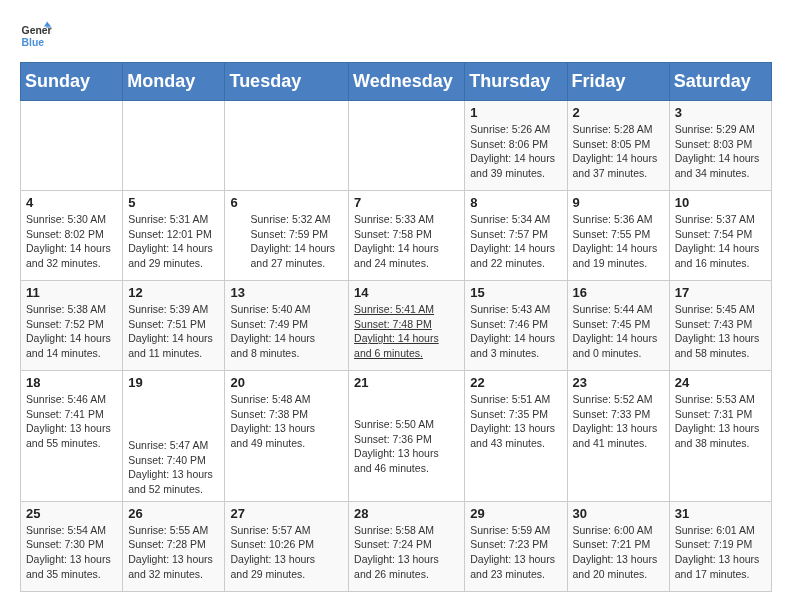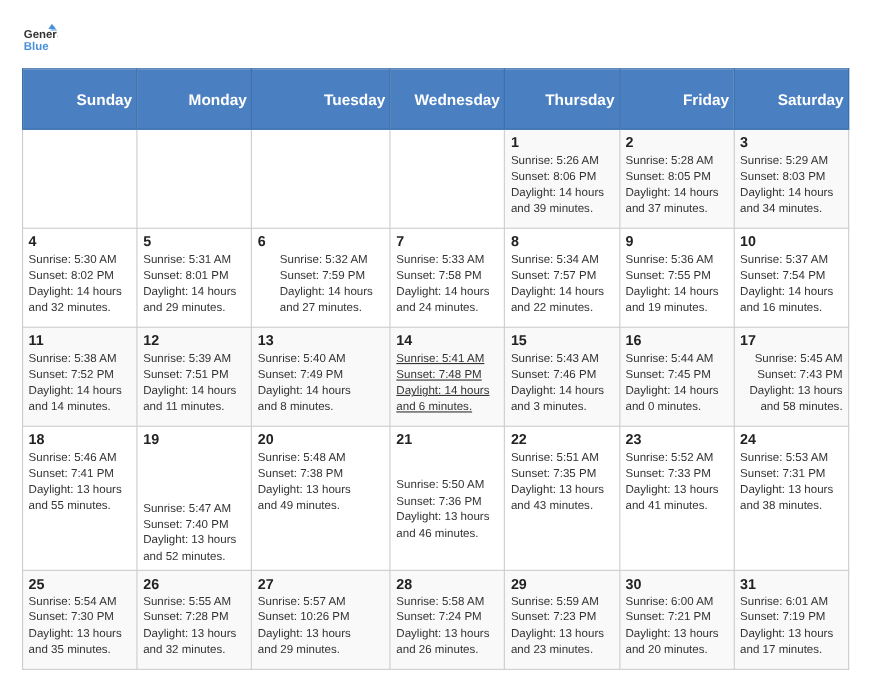--- a/index.html
+++ b/index.html
@@ -39,23 +39,23 @@
       color: #555;
     }
     table {
       width: 100%;
       border-collapse: collapse;
       font-size: 11px;
     }
     thead tr th {
       background-color: #4a7fc1;
       color: #fff;
-      padding: 19px 4px;
-      text-align: right;
-      font-size: 14px;
+      padding: 8px 4px;
+      text-align: left;
+      font-size: 18px;
       font-weight: bold;
       border: 1px solid #3a6fa8;
     }
     tbody tr td {
       border: 1px solid #ccc;
       padding: 4px 5px;
       vertical-align: top;
       min-height: 80px;
       height: 90px;
       background: #fff;
@@ -140,21 +140,21 @@
         <td>
           <div class="day-number">4</div>
           <div class="day-info" style="white-space: pre-line;">Sunrise: 5:30 AM
 Sunset: 8:02 PM
 Daylight: 14 hours
 and 32 minutes.</div>
         </td>
         <td>
           <div class="day-number">5</div>
           <div class="day-info" style="white-space: pre-line;">Sunrise: 5:31 AM
-Sunset: 8:01 PM
+Sunset: 12:01 PM
 Daylight: 14 hours
 and 29 minutes.</div>
         </td>
         <td>
           <div class="day-number">6</div>
           <div class="day-info" style="white-space: pre-line; margin-left: 20px;">Sunrise: 5:32 AM
 Sunset: 7:59 PM
 Daylight: 14 hours
 and 27 minutes.</div>
         </td>
@@ -225,21 +225,21 @@
         </td>
         <td>
           <div class="day-number">16</div>
           <div class="day-info" style="white-space: pre-line;">Sunrise: 5:44 AM
 Sunset: 7:45 PM
 Daylight: 14 hours
 and 0 minutes.</div>
         </td>
         <td>
           <div class="day-number">17</div>
-          <div class="day-info" style="white-space: pre-line; text-align: right;">Sunrise: 5:45 AM
+          <div class="day-info" style="white-space: pre-line;">Sunrise: 5:45 AM
 Sunset: 7:43 PM
 Daylight: 13 hours
 and 58 minutes.</div>
         </td>
       </tr>
       <tr>
         <td>
           <div class="day-number">18</div>
           <div class="day-info" style="white-space: pre-line;">Sunrise: 5:46 AM
 Sunset: 7:41 PM

